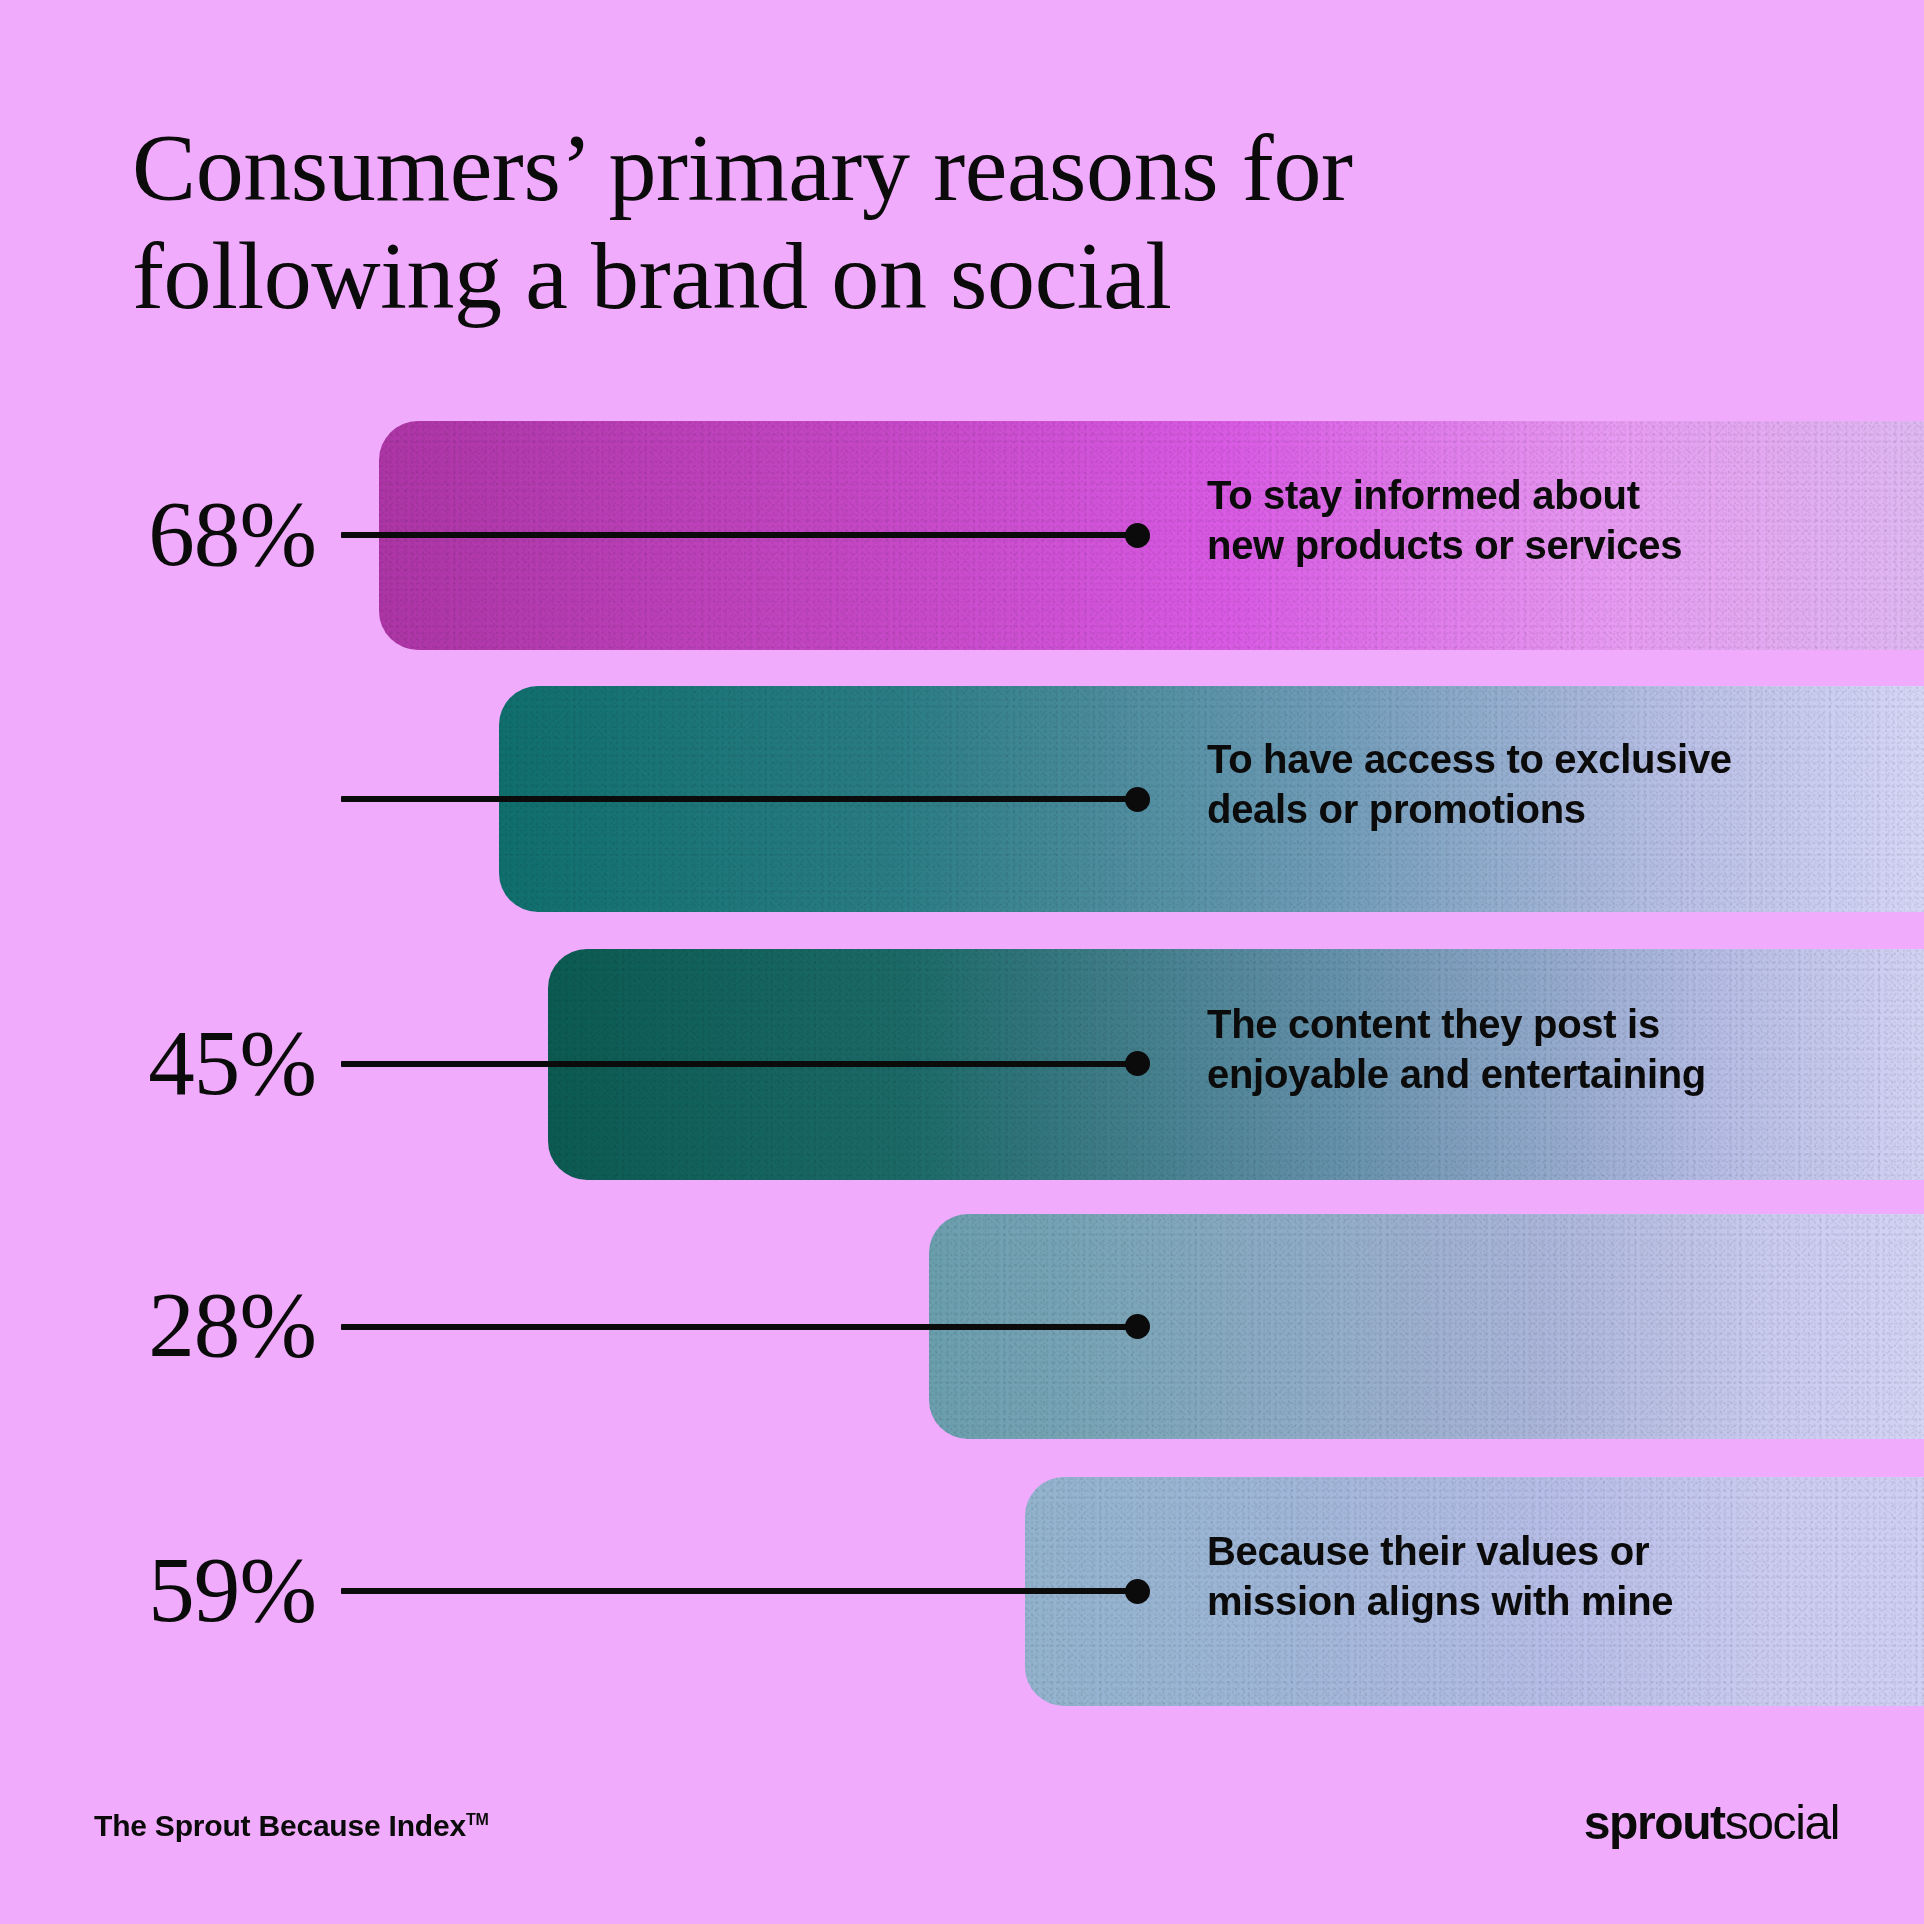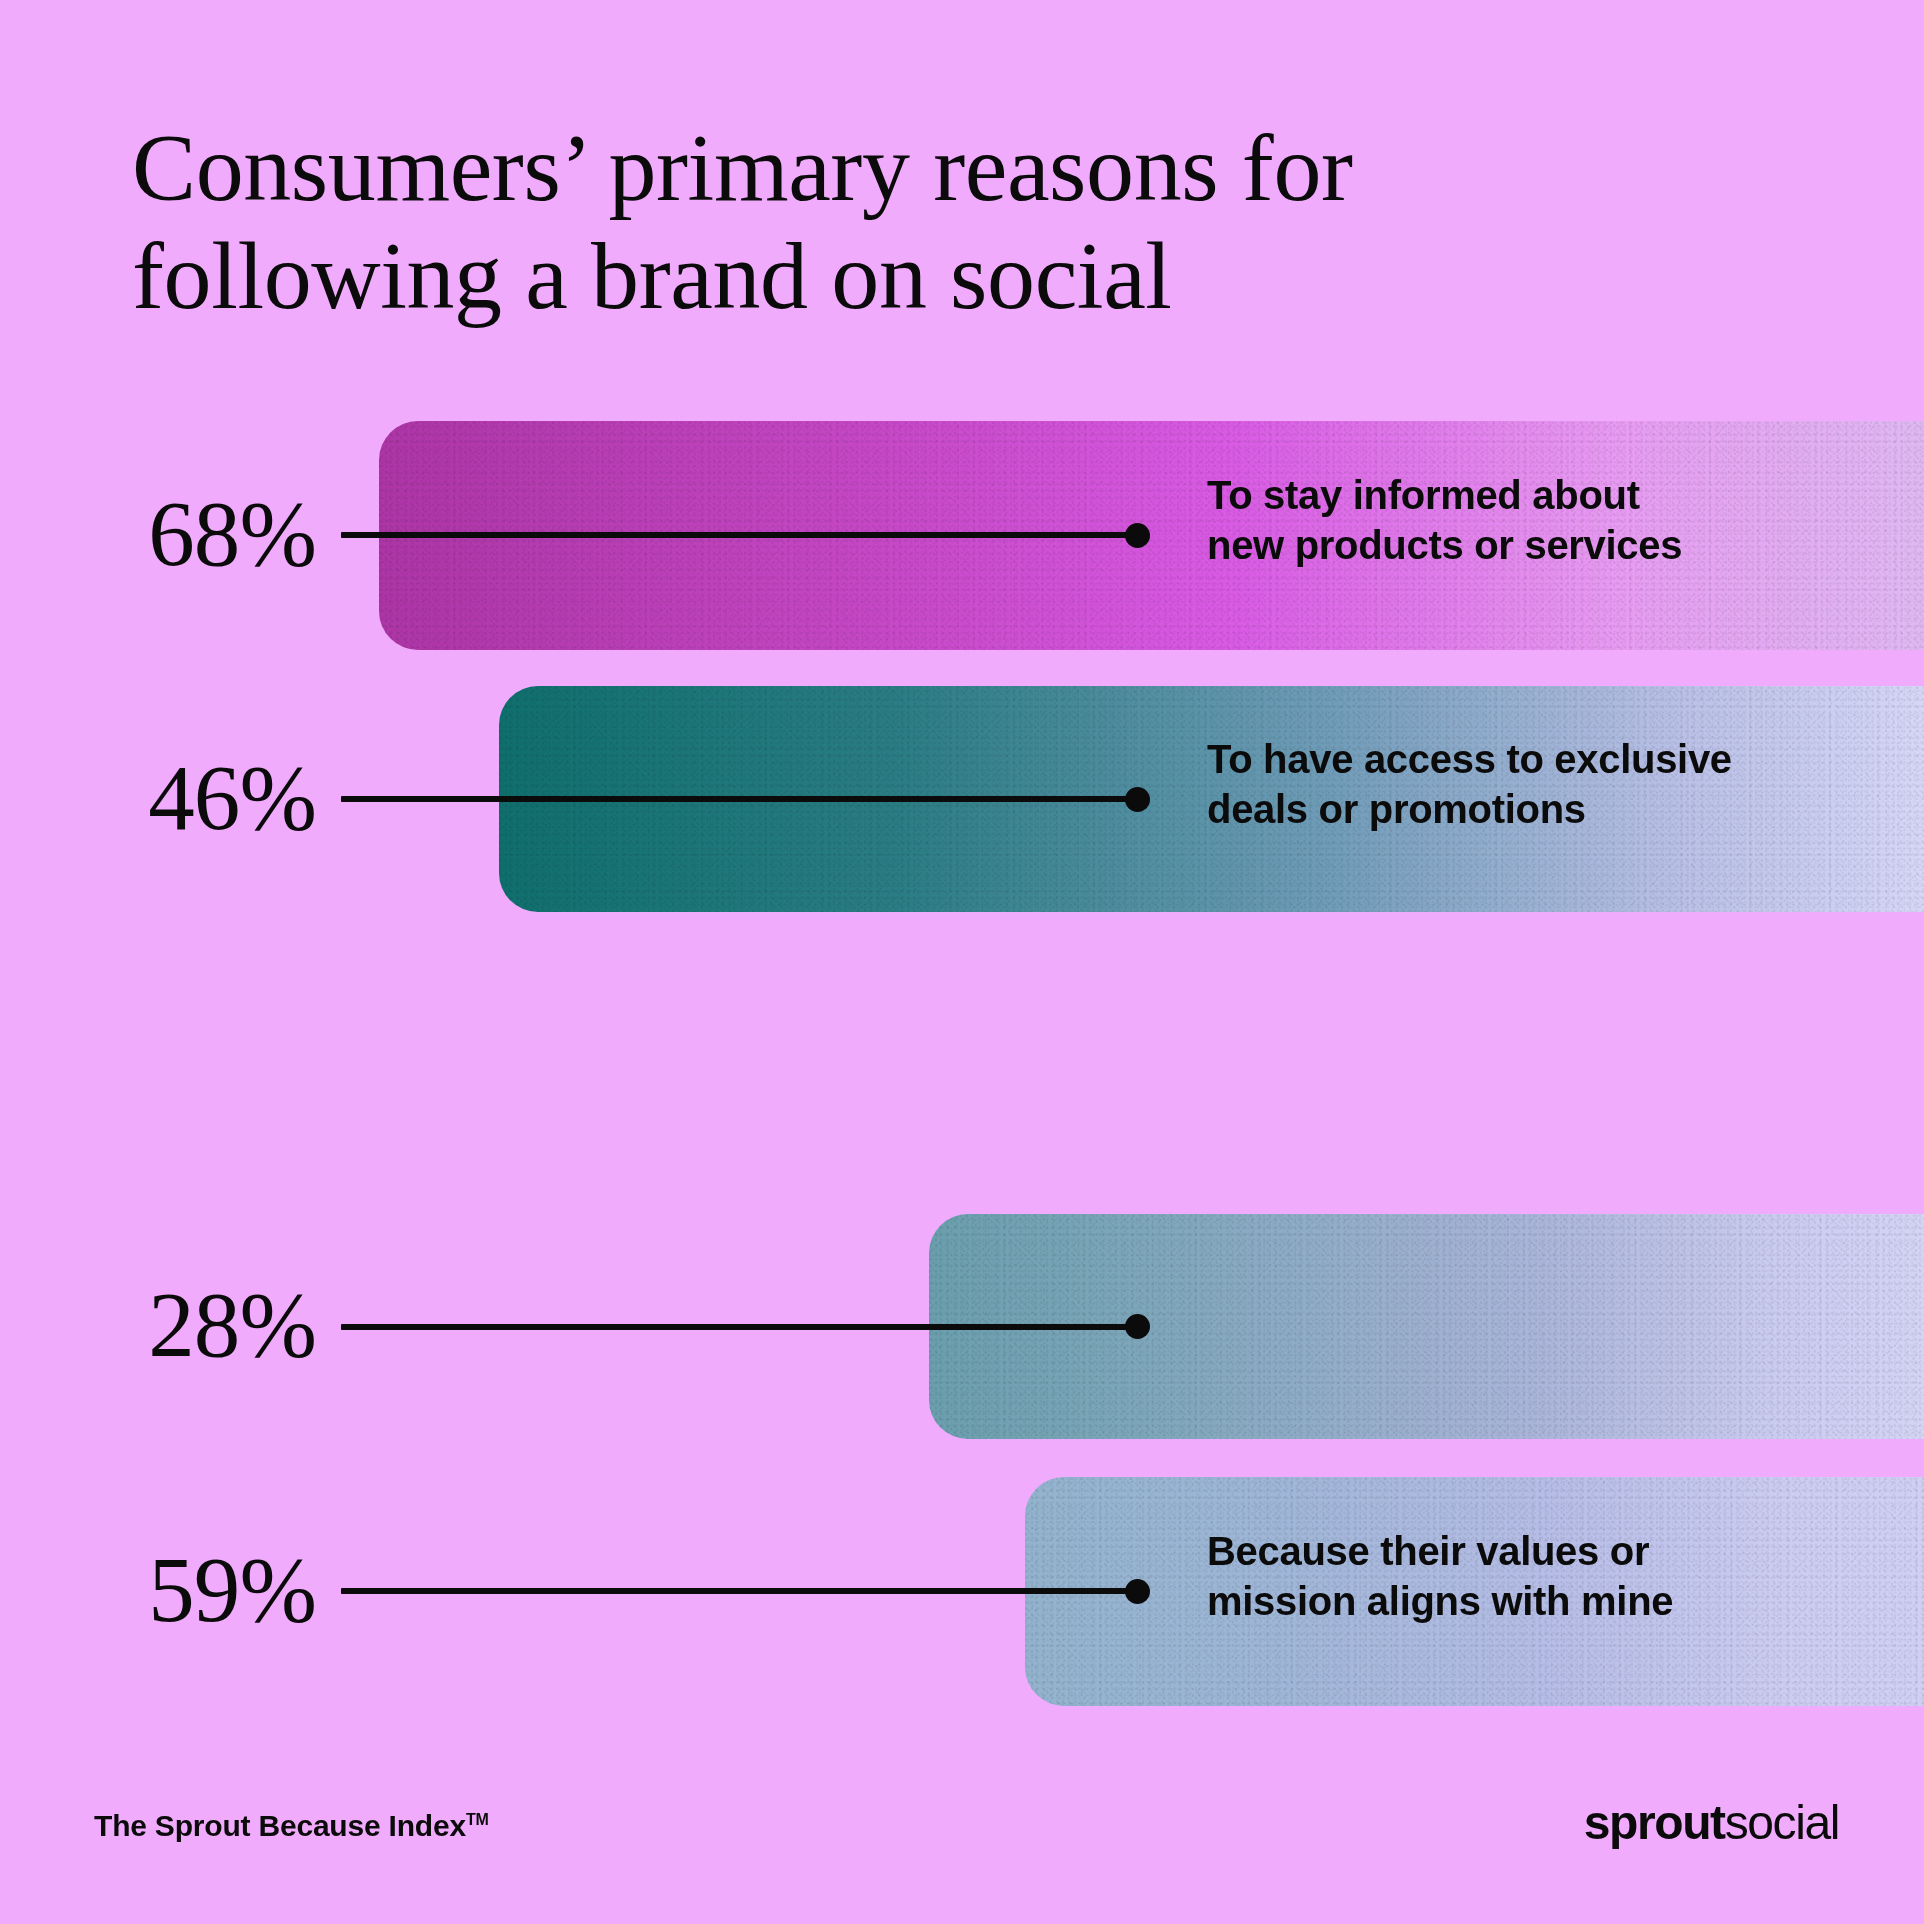--- a/index.html
+++ b/index.html
@@ -169,25 +169,35 @@
 new products or services</div>
     </div>
 
     <div class="row" style="top:686px; height:226px;">
       <div class="bar" style="left:499px; width:1426px;
                   background:linear-gradient(90deg,#0f6f6d 0%,#2a7d84 28%,#6f9cb8 58%,#b8bfe6 82%,#d6d7f7 100%);">
         <div class="bar-grain"></div>
       </div>
       <div class="leader" style="left:341px; top:110px; width:796px;"></div>
       <div class="dot" style="left:1125px; top:101px;"></div>
-      <div class="pct" style="left:49px; top:65px;">46%</div>
       <div class="blabel" style="left:1207px; top:48px;">To have access to exclusive
 deals or promotions</div>
     </div>
 
+    <div class="row" style="top:949px; height:231px;">
+      <div class="bar" style="left:548px; width:1377px;
+                  background:linear-gradient(90deg,#0b5b52 0%,#1b6a68 26%,#6792ad 58%,#b4bbe4 84%,#d3d3f4 100%);">
+        <div class="bar-grain"></div>
+      </div>
+      <div class="leader" style="left:341px; top:112px; width:796px;"></div>
+      <div class="dot" style="left:1125px; top:102px;"></div>
+      <div class="pct" style="left:49px; top:67px;">45%</div>
+      <div class="blabel" style="left:1207px; top:50px;">The content they post is
+enjoyable and entertaining</div>
+    </div>
 
     <div class="row" style="top:1214px; height:225px;">
       <div class="bar" style="left:929px; width:996px;
                   background:linear-gradient(90deg,#6a9fae 0%,#82a8bd 26%,#a9b4d9 60%,#c9cbef 84%,#d4d4f5 100%);">
         <div class="bar-grain"></div>
       </div>
       <div class="leader" style="left:341px; top:110px; width:796px;"></div>
       <div class="dot" style="left:1125px; top:100px;"></div>
       <div class="pct" style="left:49px; top:64px;">28%</div>
     </div>

